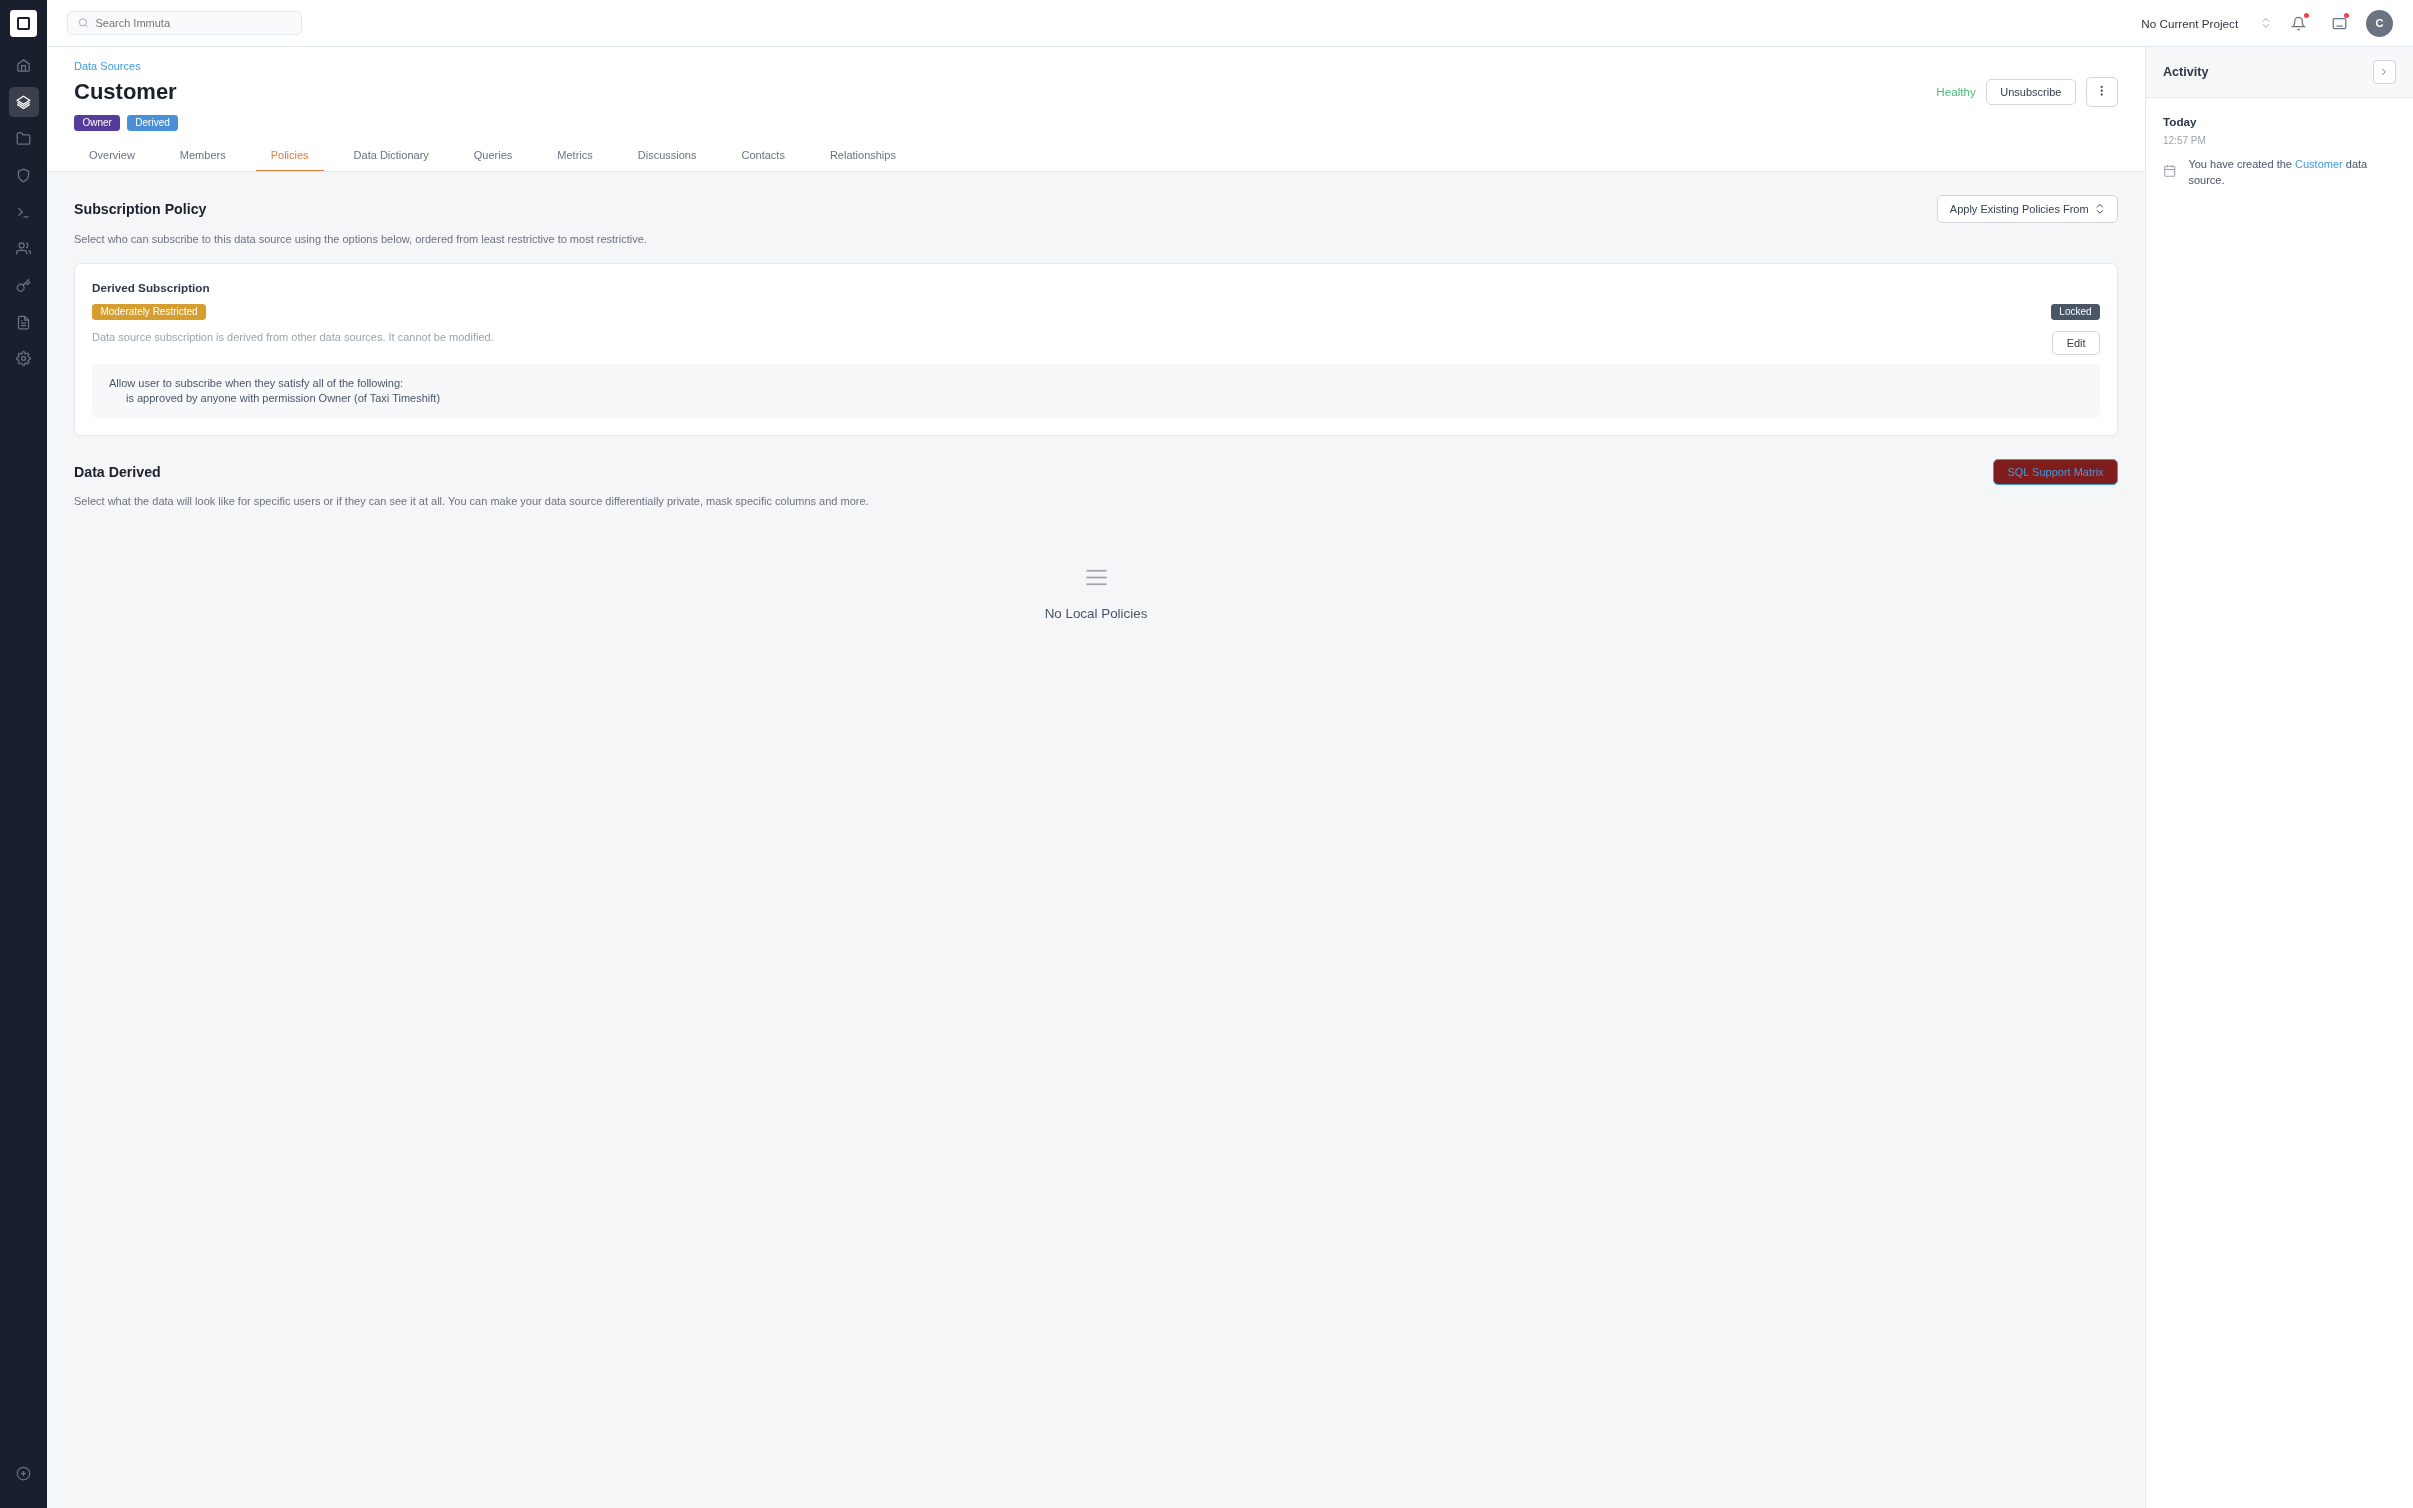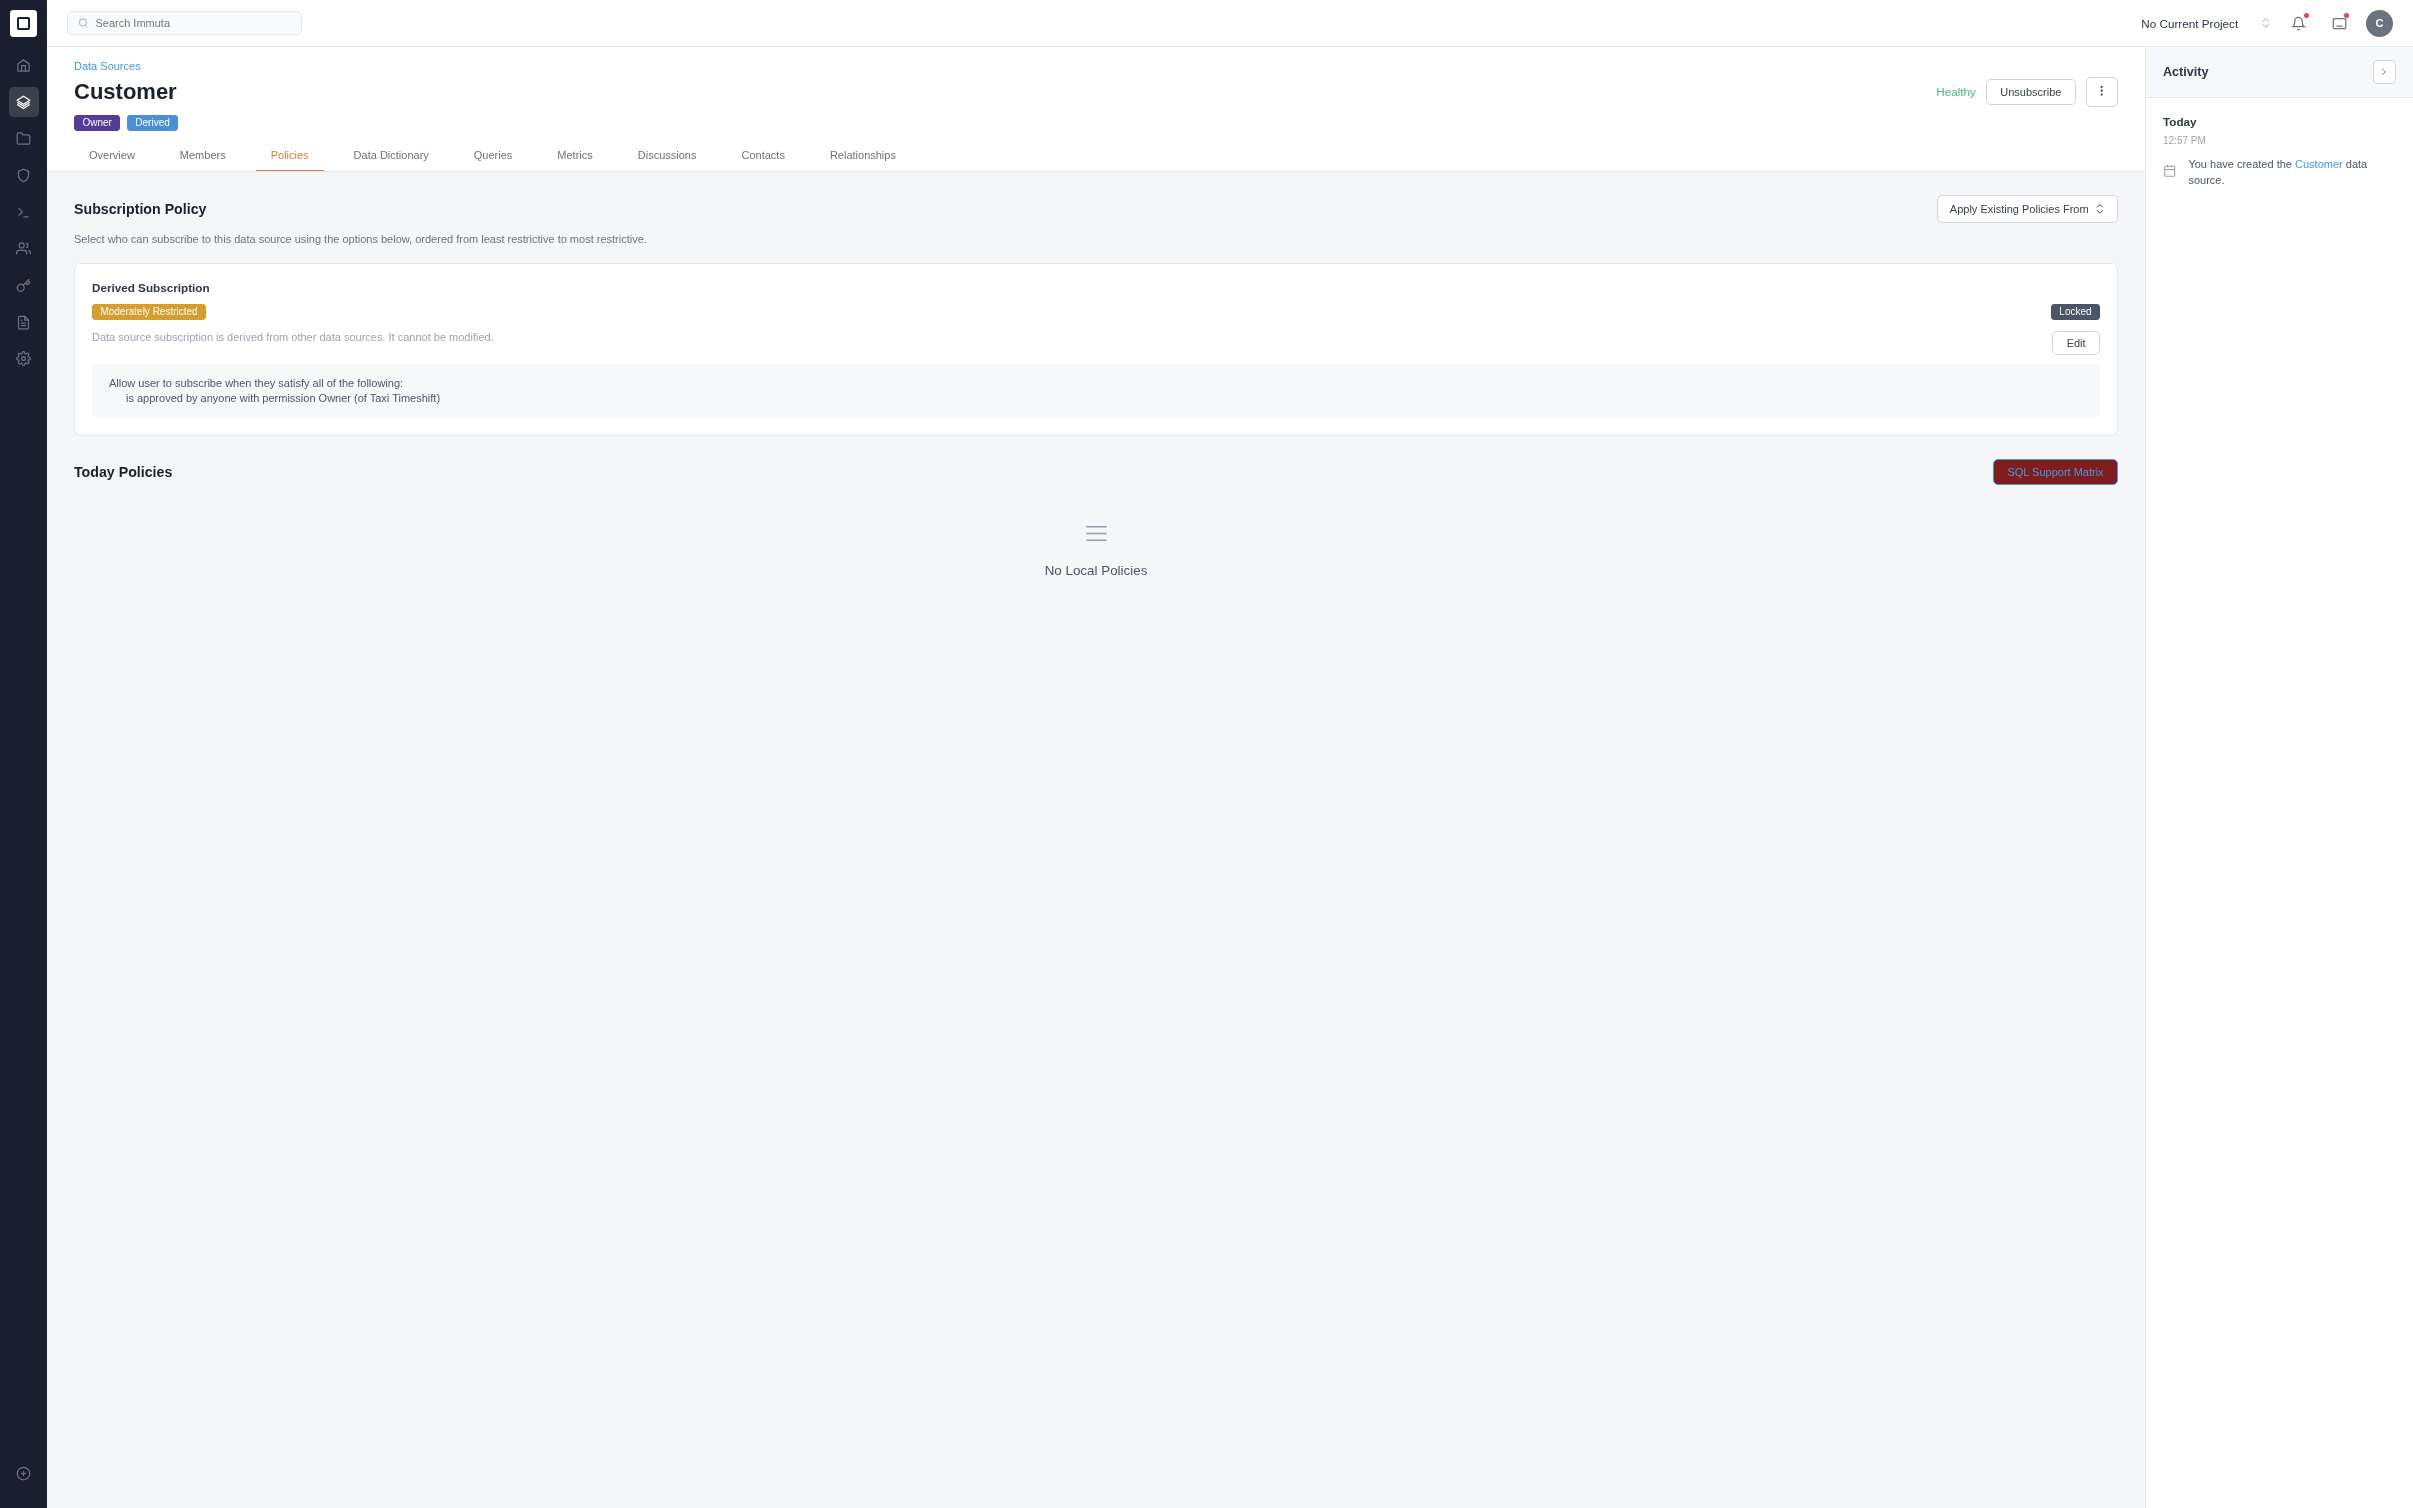--- a/index.html
+++ b/index.html
@@ -277,23 +277,24 @@
               <p class="policy-derived-msg" style="flex:1;">Data source subscription is derived from other data sources. It cannot be modified.</p>
               <button class="btn-edit">Edit</button>
             </div>
             <div class="policy-rule-box">
               <p class="policy-rule-text">Allow user to subscribe when they satisfy all of the following:</p>
               <p class="policy-rule-sub">is approved by anyone with permission Owner (of Taxi Timeshift)</p>
             </div>
           </div>
 
           <div class="data-policies-header">
-            <h2 class="section-title">Today Policies</h2>
+            <h2 class="section-title">Data Derived</h2>
             <button class="btn-sql">SQL Support Matrix</button>
           </div>
+          <p class="data-policies-desc">Select what the data will look like for specific users or if they can see it at all. You can make your data source differentially private, mask specific columns and more.</p>
 
           <div class="no-policies">
             <div class="no-policies-icon">
               <svg width="27" height="27" viewBox="0 0 24 24" fill="none" stroke="#9ca3af" stroke-width="1.5">
                   <line x1="3" y1="6" x2="21" y2="6"></line>
                   <line x1="3" y1="12" x2="21" y2="12"></line>
                   <line x1="3" y1="18" x2="21" y2="18"></line>
                 </svg>
             </div>
             <p class="no-policies-title">No Local Policies</p>

